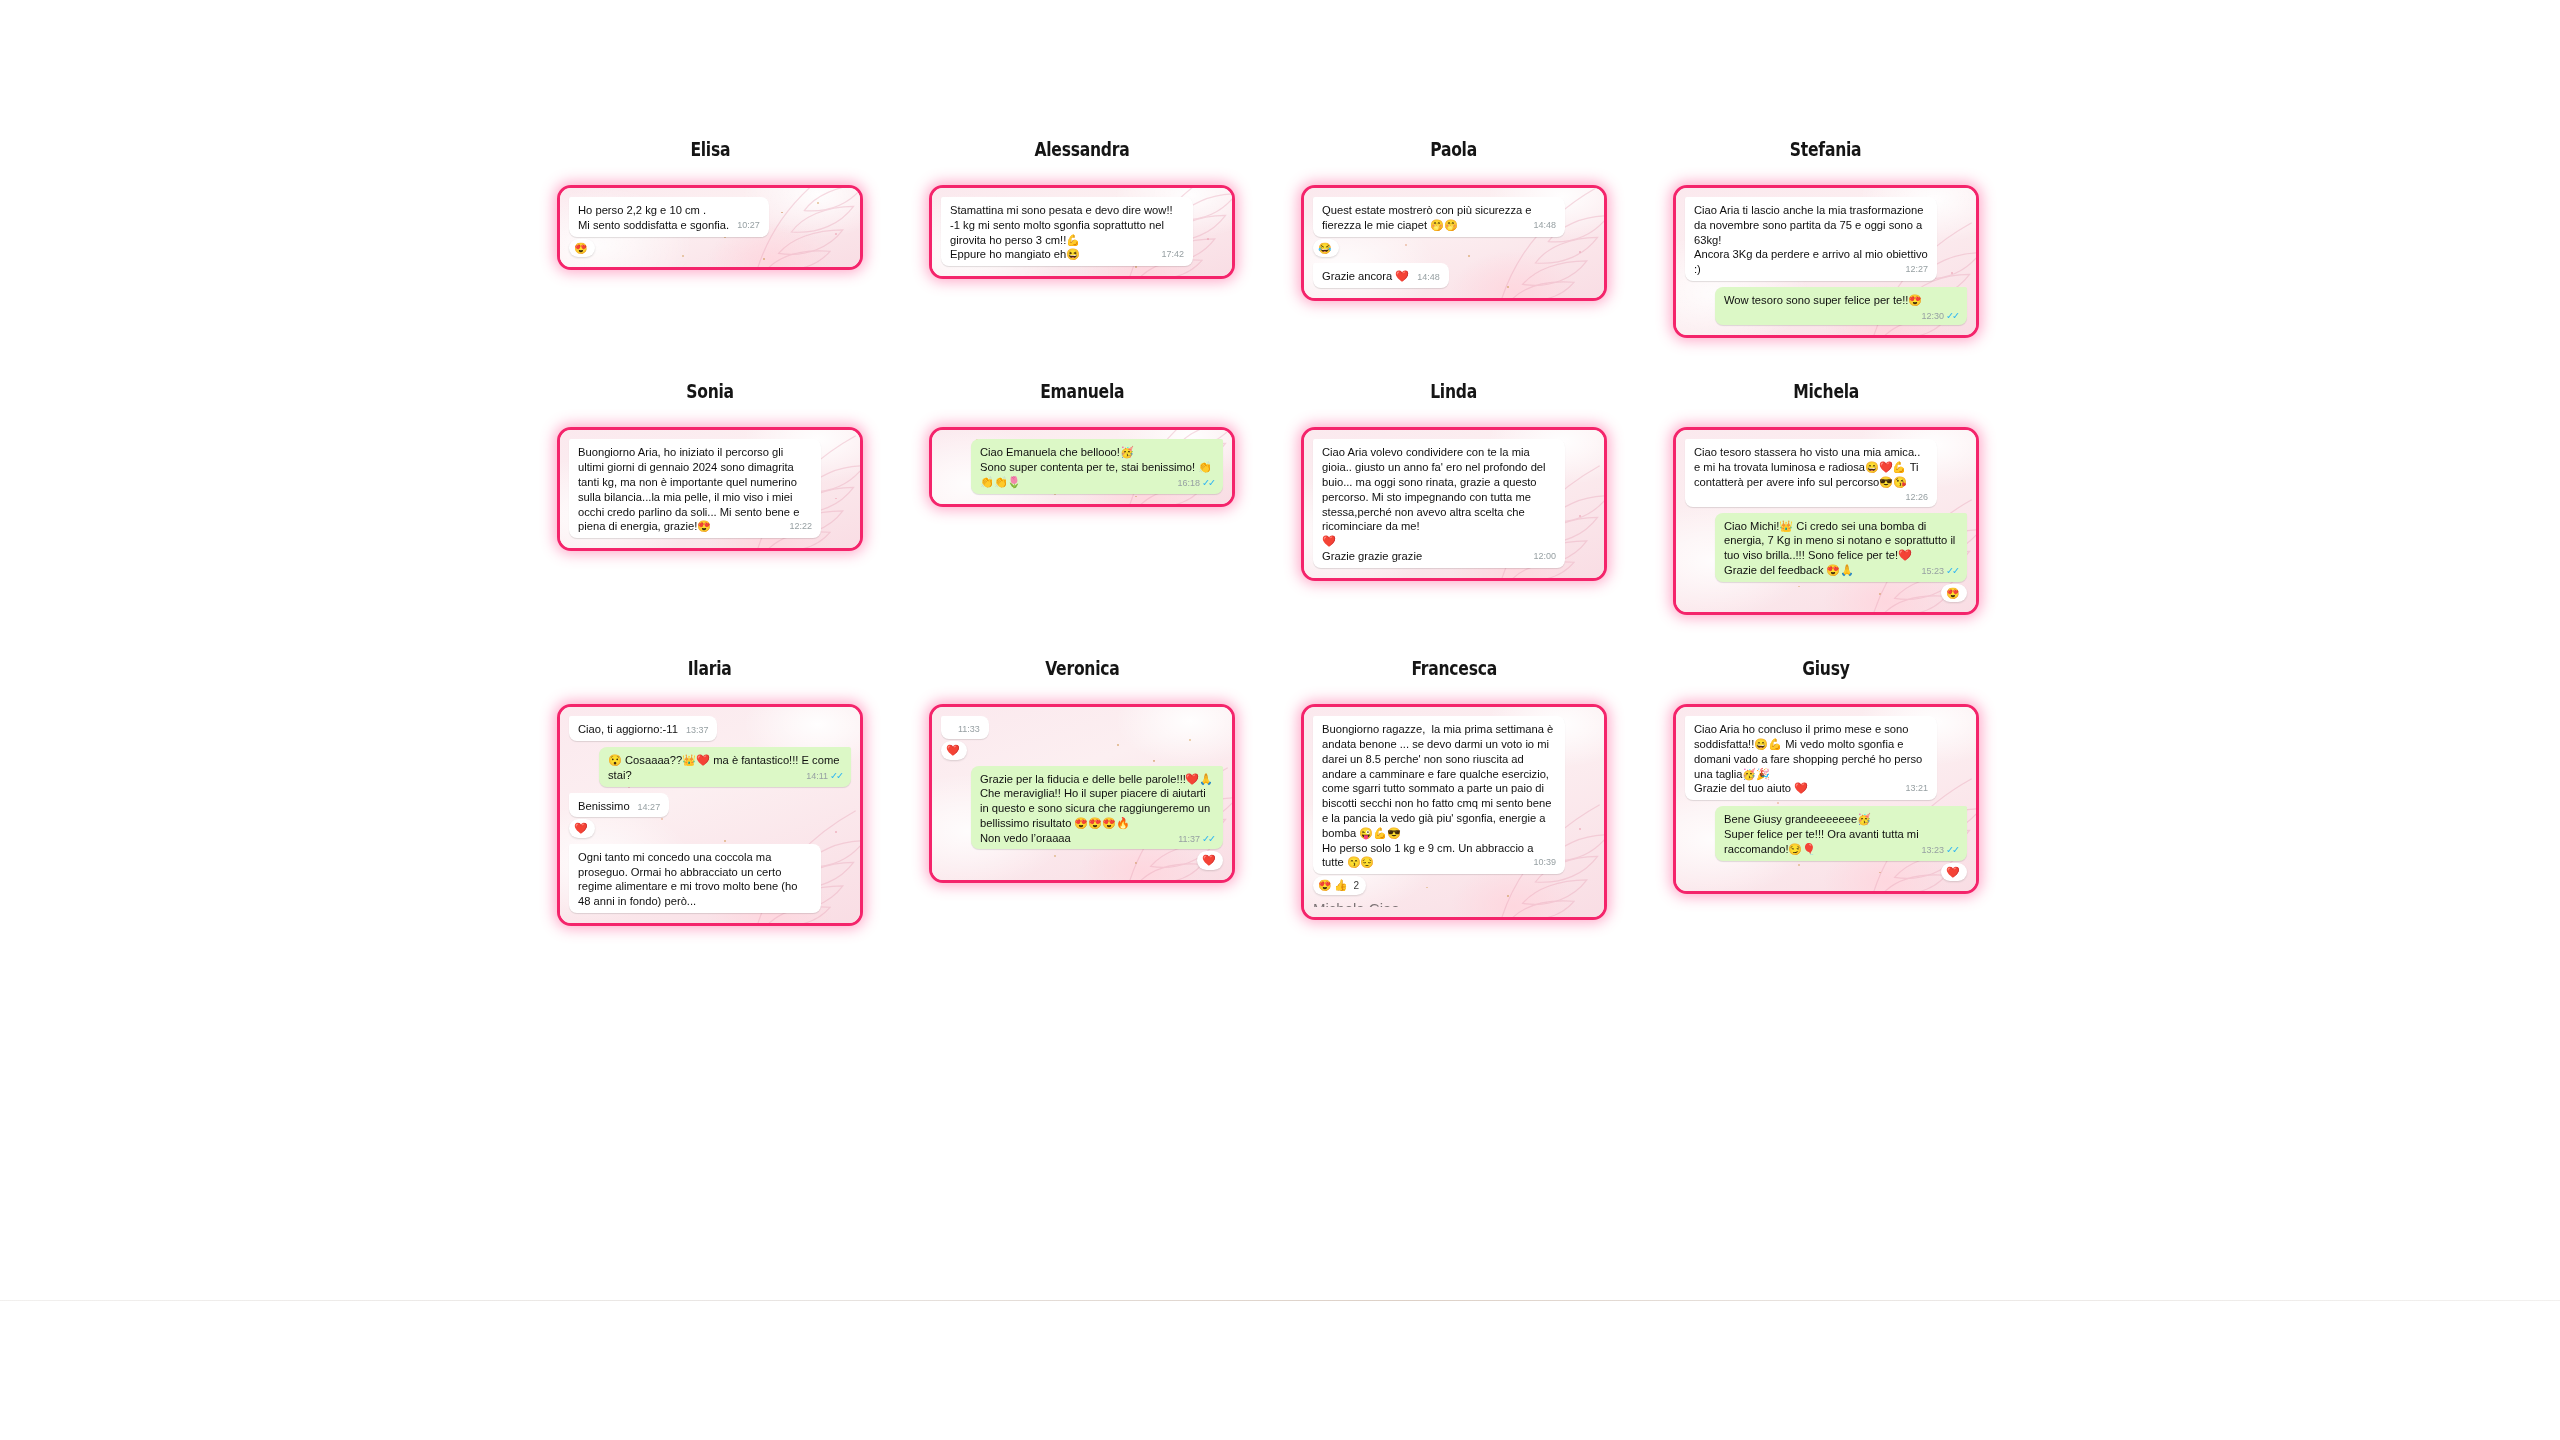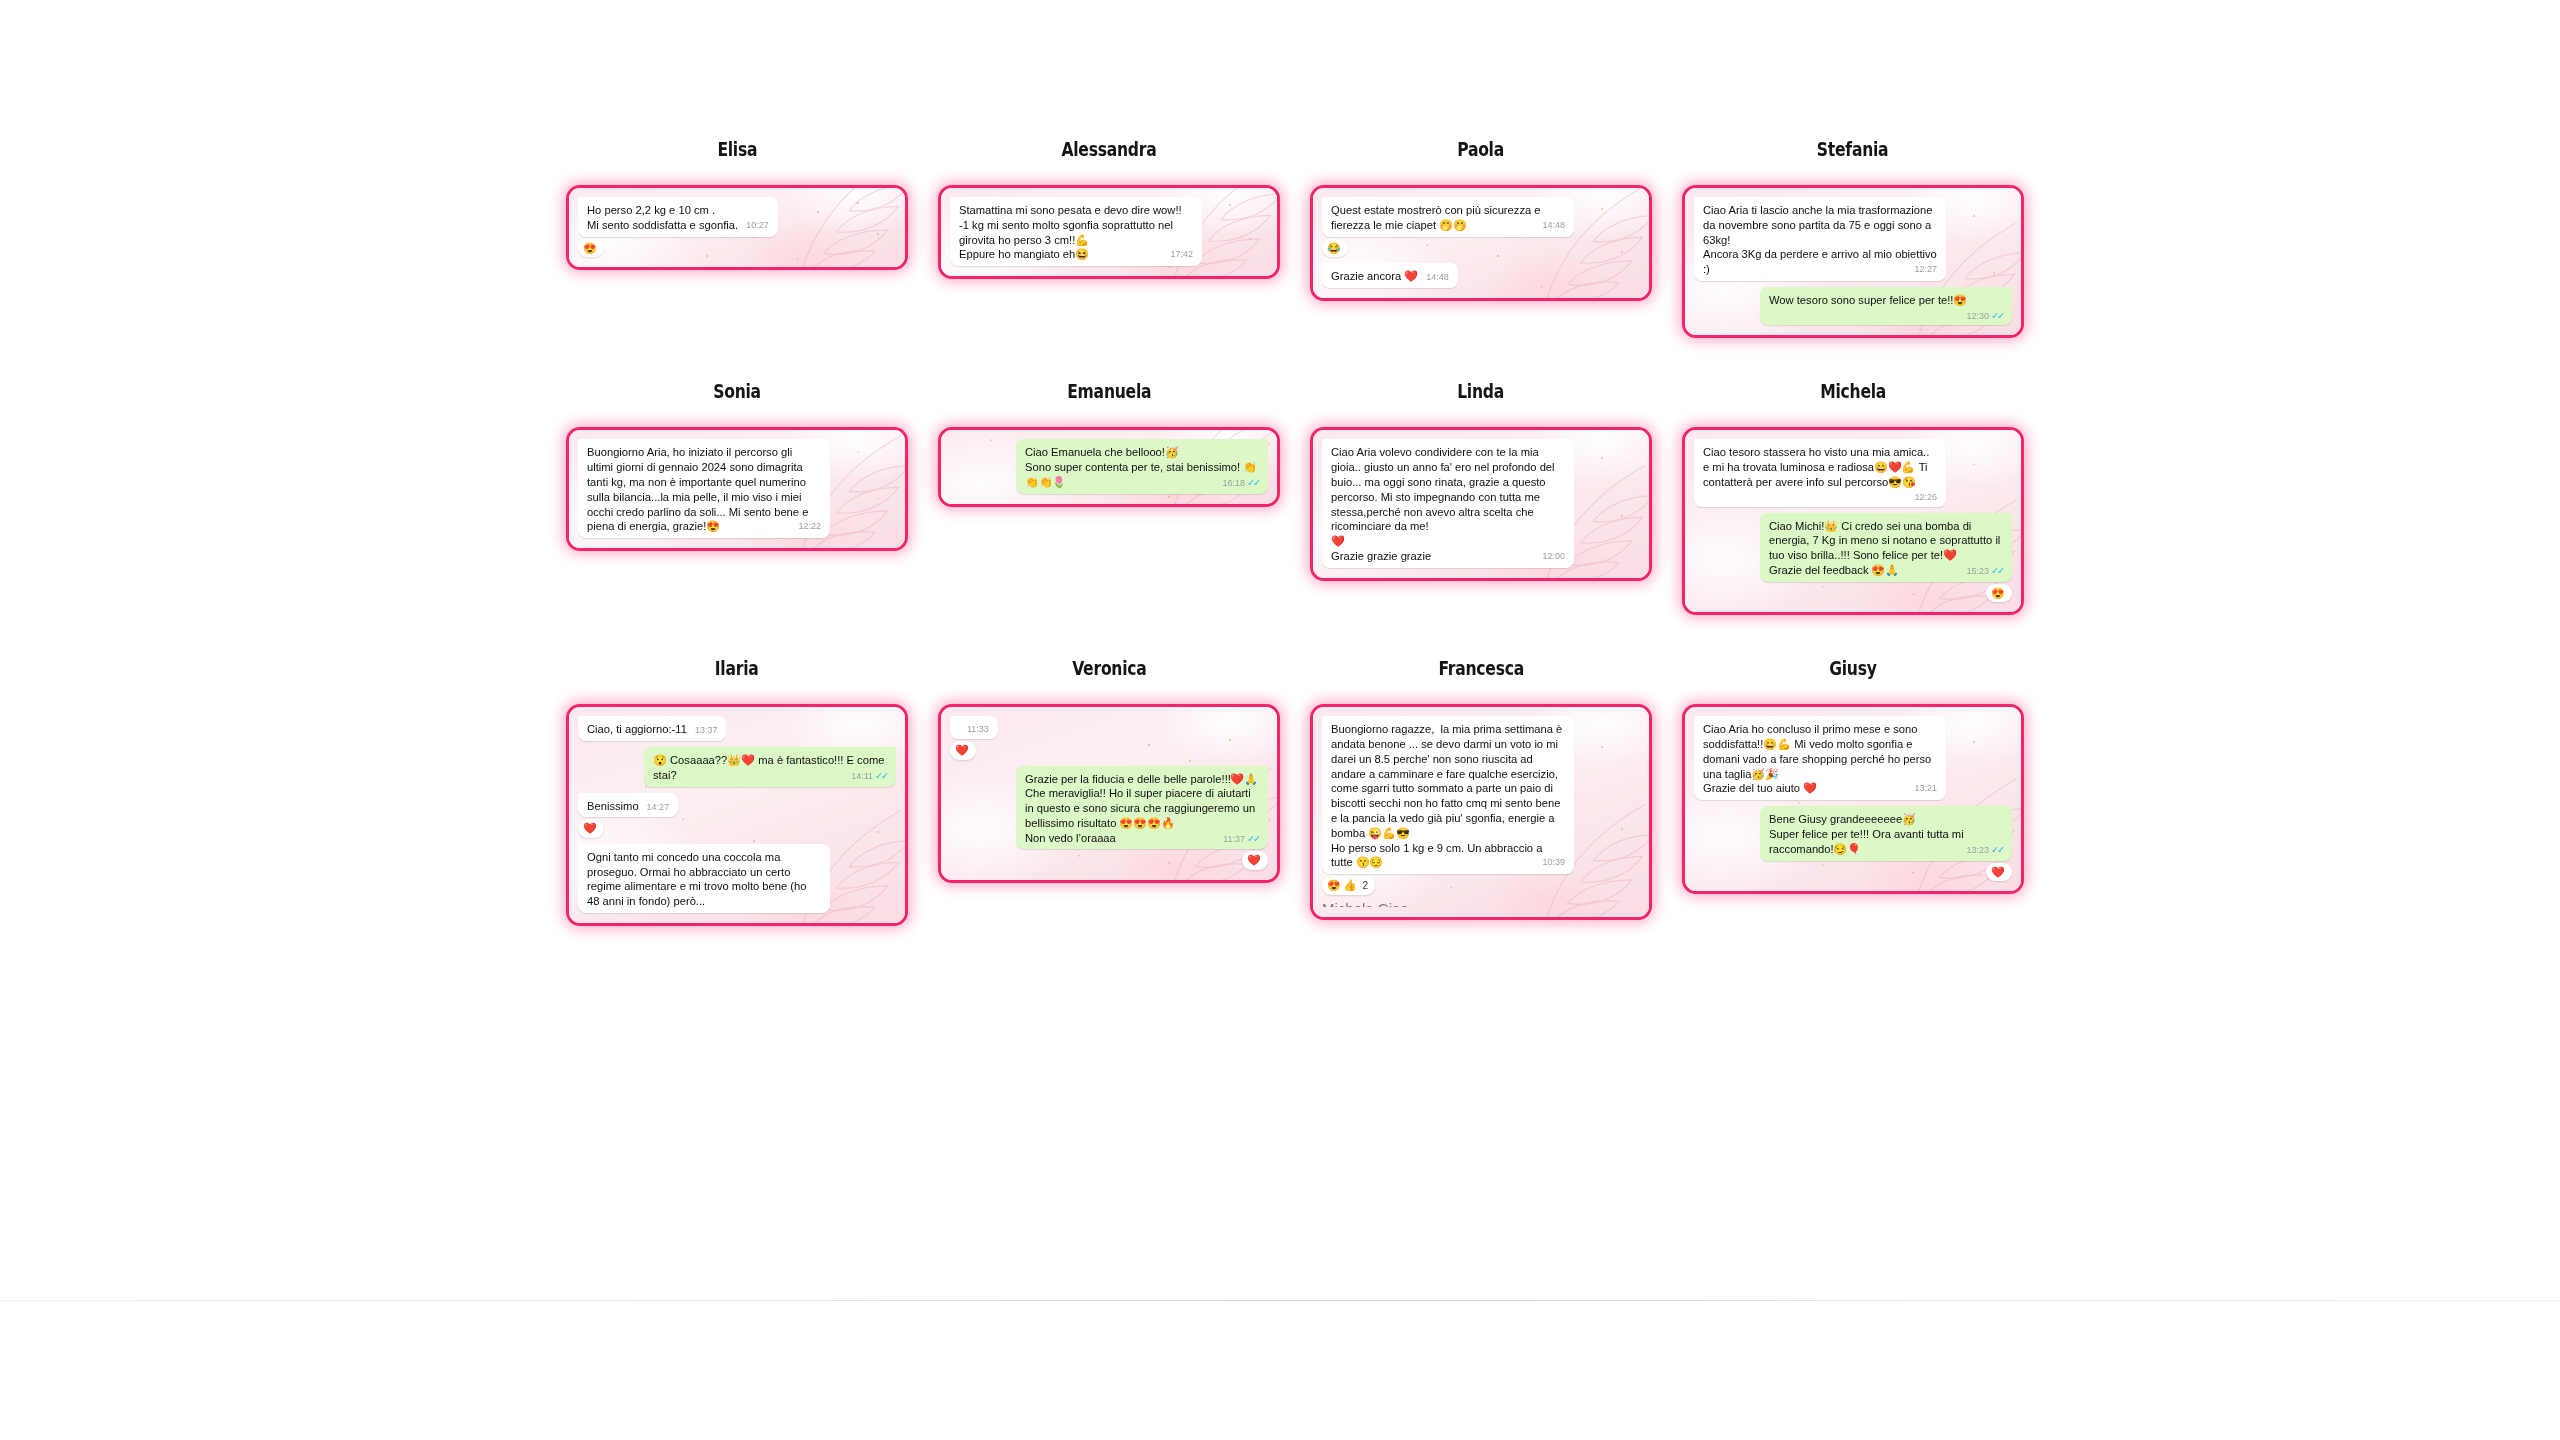--- a/index.html
+++ b/index.html
@@ -7,21 +7,21 @@
   body{
     background:#ffffff;
     font-family:"Liberation Sans", sans-serif;
     overflow:hidden;
     position:relative;
   }
 
   
   .board{
     position:absolute;
-    left:551px; top:140px;
+    left:524px; top:140px;
     width:1490px;
   }
   .row{
     display:flex;
     align-items:flex-start;
   }
   .cell{
     width:372px;
     display:flex;
     flex-direction:column;
@@ -35,21 +35,21 @@
     color:#151515;
     line-height:1;
     transform:scaleX(0.82);
     margin-bottom:26px;
     white-space:nowrap;
   }
 
   
   .shot{
     position:relative;
-    width:342px;
+    width:306px;
     border:3px solid #f4246b;
     border-radius:14px;
     box-shadow:0 0 14px 3px rgba(255,70,140,.45);
     overflow:hidden;
     background:#fdf0f2;
   }
   
   .wall{
     position:absolute; inset:0;
     background:

